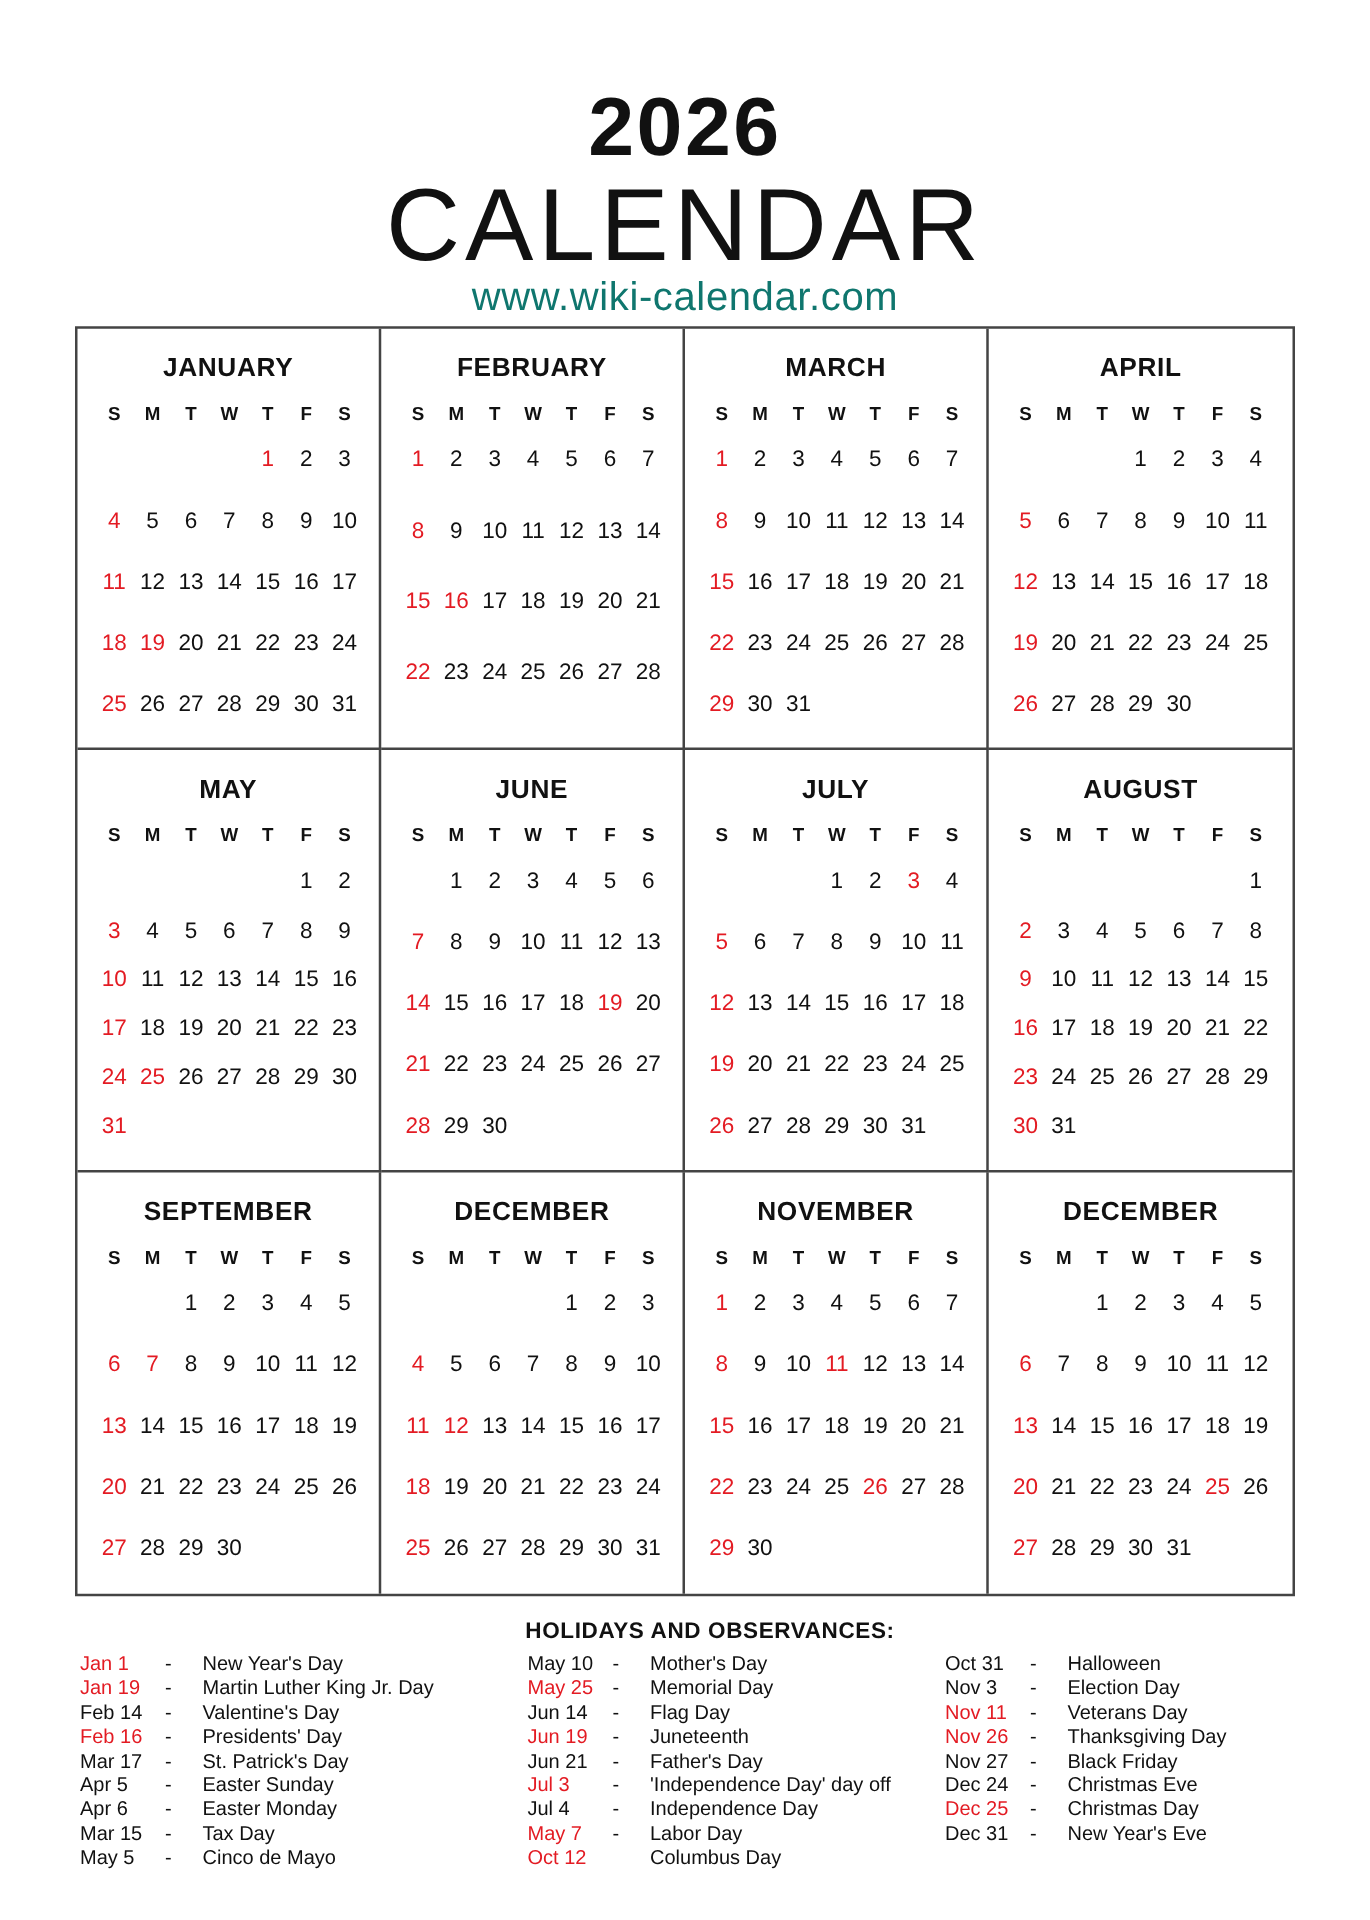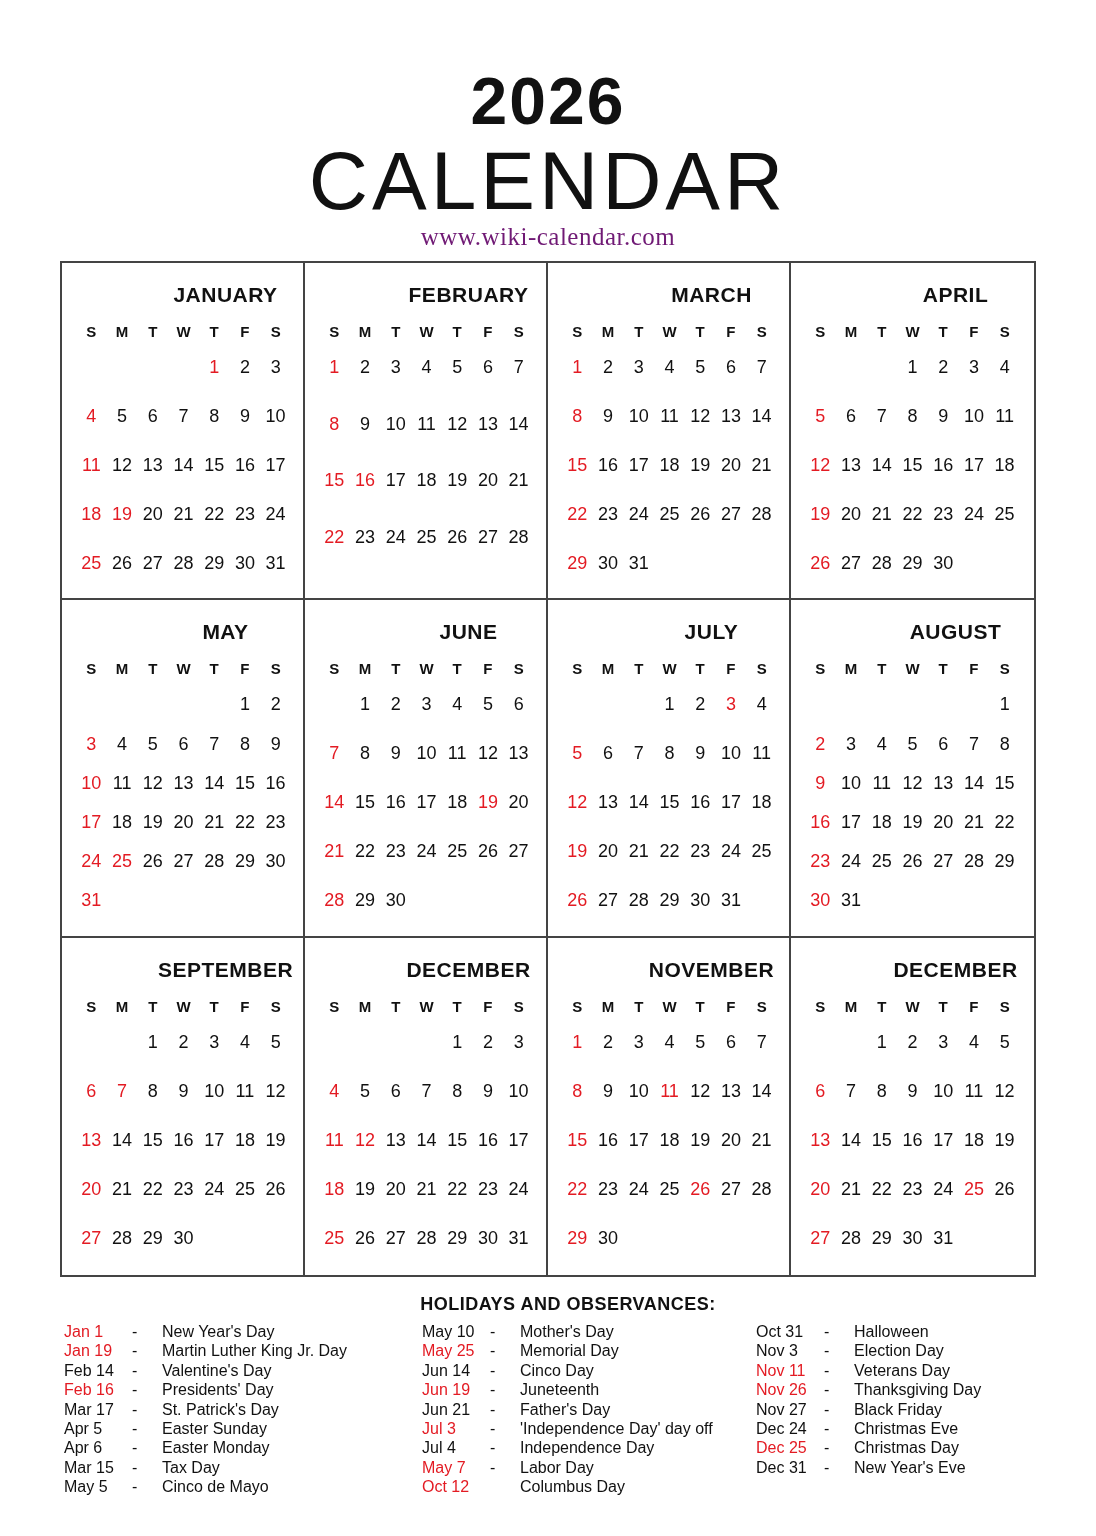--- a/index.html
+++ b/index.html
@@ -1,26 +1,26 @@
 <!DOCTYPE html>
 <html><head>
 <meta charset="utf-8">
 <style>
   html, body { margin:0; padding:0; background:#ffffff; }
   body { width:1096px; height:1536px; position:relative; font-family:"Liberation Sans", "DejaVu Sans", sans-serif; color:#111; }
   .header { position:absolute; left:0; top:60px; width:1096px; text-align:center; }
   .year { font-size:66px; font-weight:700; line-height:82px; letter-spacing:2px; color:#111; }
   .title { font-size:82px; font-weight:400; line-height:82px; letter-spacing:4px; color:#111; margin-top:-2px; }
-  .url { font-size:25px; line-height:30px; letter-spacing:0.5px; color:#701a75; margin-top:0px;font-family:Liberation Serif, serif; }
+  .url { font-size:32px; line-height:30px; letter-spacing:0.5px; color:#0f766e; margin-top:0px; }
   .grid { position:absolute; left:60px; top:261px; width:976px; height:1016px; border:2px solid #444; box-sizing:border-box;
           display:grid; grid-template-columns:repeat(4, 1fr); grid-template-rows:repeat(3, 1fr); }
   .month { position:relative; border-right:2px solid #444; border-bottom:2px solid #444; box-sizing:border-box; }
   .month:nth-child(4n) { border-right:none;padding-left:48px; }
   .month:nth-child(n+9) { border-bottom:none; }
-  .mname { position:absolute; top:20px; left:0; width:100%; text-align:center; font-size:21px; font-weight:700; letter-spacing:0.5px;margin-left:43px; }
+  .mname { position:absolute; top:20px; left:0; width:100%; text-align:center; font-size:21px; font-weight:700; letter-spacing:0.5px; }
   .dow { position:absolute; top:60px; left:14px; width:215px; display:grid; grid-template-columns:repeat(7, 1fr); }
   .dow span { text-align:center; font-size:15px; font-weight:700; }
   .days { position:absolute; top:90px; left:14px; width:215px; display:grid; grid-template-columns:repeat(7, 1fr); }
   .days span { text-align:center; font-size:18px; line-height:28px; }
   .days span.red { color:#e31b23; }
   .holidays { position:absolute; top:1294px; left:0; width:1096px; }
   .hol-title { text-align:center; font-size:18px; font-weight:700; letter-spacing:0.5px; margin-left:40px; }
   .hcol { position:absolute; top:28px; }
   .hrow { display:flex; font-size:16px; line-height:19.4px; white-space:nowrap; }
   .hdate { width:68px; }
@@ -658,21 +658,21 @@
         <span class="hname">Mother's Day</span>
       </div>
       <div class="hrow red">
         <span class="hdate">May 25</span>
         <span class="hdash">-</span>
         <span class="hname">Memorial Day</span>
       </div>
       <div class="hrow">
         <span class="hdate">Jun 14</span>
         <span class="hdash">-</span>
-        <span class="hname">Cinco Day</span>
+        <span class="hname">Flag Day</span>
       </div>
       <div class="hrow red">
         <span class="hdate">Jun 19</span>
         <span class="hdash">-</span>
         <span class="hname">Juneteenth</span>
       </div>
       <div class="hrow">
         <span class="hdate">Jun 21</span>
         <span class="hdash">-</span>
         <span class="hname">Father's Day</span>

